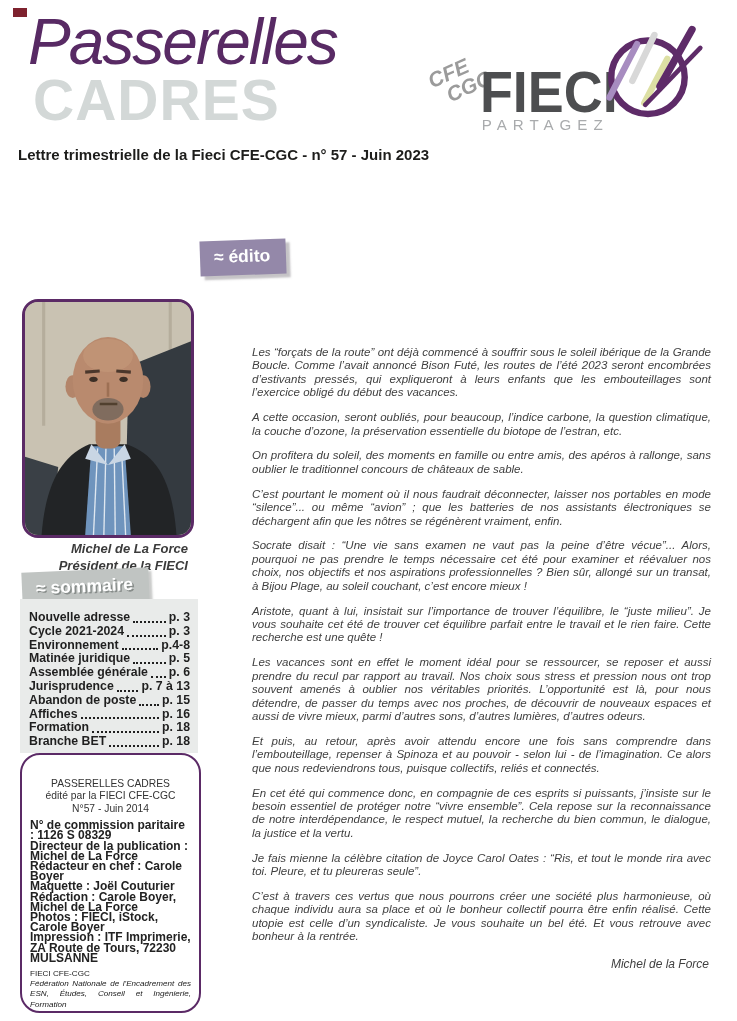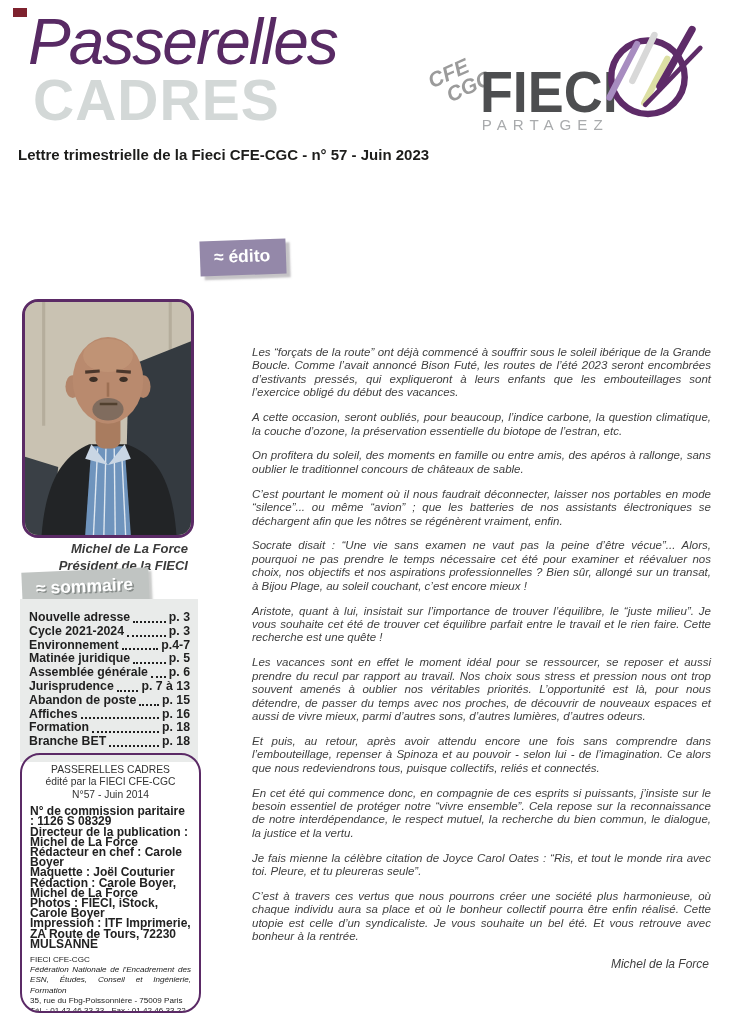--- a/index.html
+++ b/index.html
@@ -37,29 +37,29 @@
   .edito-title{left:199px;top:292px;font-size:27.5px;font-weight:700;color:#1c1c1c;}
 
   
   .photo-frame{left:22px;top:299px;width:166px;height:233px;border:3px solid #5b2a66;
                border-radius:16px;overflow:hidden;background:#c9c2b2;}
   .photo-frame svg{display:block;width:100%;height:100%;}
   .caption{left:22px;top:540px;width:166px;text-align:right;font-size:13px;font-weight:700;
            font-style:italic;color:#3b3b3b;line-height:17px;}
 
   
-  .toc{left:20px;top:599px;width:178px;background:#e9ebea;padding:12px 8px 13px 9px;
+  .toc{left:20px;top:599px;width:178px;background:#e9ebea;padding:12px 8px 4px 9px;
        box-sizing:border-box;}
   .toc-row{display:flex;align-items:flex-end;font-size:12.3px;font-weight:700;color:#1f1f1f;
            line-height:13.8px;white-space:nowrap;}
   .toc-dots{flex:1;border-bottom:2px dotted #1f1f1f;margin:0 3px 2px 3px;min-width:6px;}
 
   
   .imprint{left:20px;top:753px;width:181px;height:260px;border:2.5px solid #5b2a66;
-           border-radius:20px;box-sizing:border-box;padding:9px 8px 4px 8px;overflow:hidden;
+           border-radius:20px;box-sizing:border-box;padding:23px 8px 4px 8px;overflow:hidden;
            color:#222;}
   .imp-head{text-align:center;font-size:10.3px;line-height:12.4px;color:#333;}
   .imp-credits{margin-top:5px;font-size:12px;line-height:10.2px;font-weight:bold;}
   .imp-org{margin-top:6px;font-size:8.1px;line-height:10.2px;}
   .imp-just{text-align:justify;font-style:italic;}
   .imprint-logo{display:block;margin:3px auto 0 auto;width:148px;height:59px;}
 
   
   .body-col{left:252px;top:346px;width:459px;font-size:11.5px;font-style:italic;
             color:#3f3f3f;line-height:13.4px;text-align:justify;}
@@ -144,21 +144,21 @@
         <span class="toc-page">p. 3</span>
       </div>
     <div class="toc-row">
         <span>Cycle 2021-2024</span>
         <span class="toc-dots"></span>
         <span class="toc-page">p. 3</span>
       </div>
     <div class="toc-row">
         <span>Environnement</span>
         <span class="toc-dots"></span>
-        <span class="toc-page">p.4-7</span>
+        <span class="toc-page">p.4-8</span>
       </div>
     <div class="toc-row">
         <span>Matinée juridique</span>
         <span class="toc-dots"></span>
         <span class="toc-page">p. 5</span>
       </div>
     <div class="toc-row">
         <span>Assemblée générale</span>
         <span class="toc-dots"></span>
         <span class="toc-page">p. 6</span>

